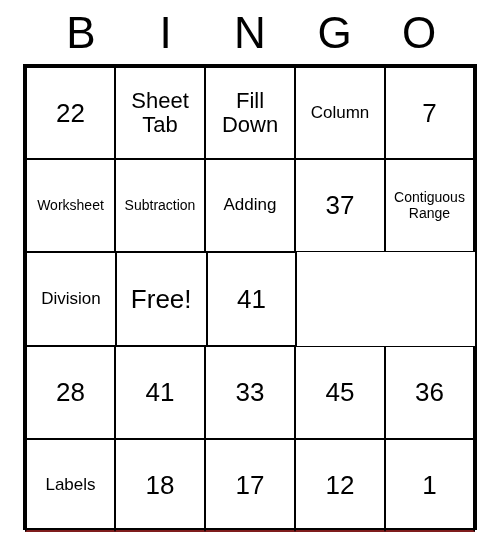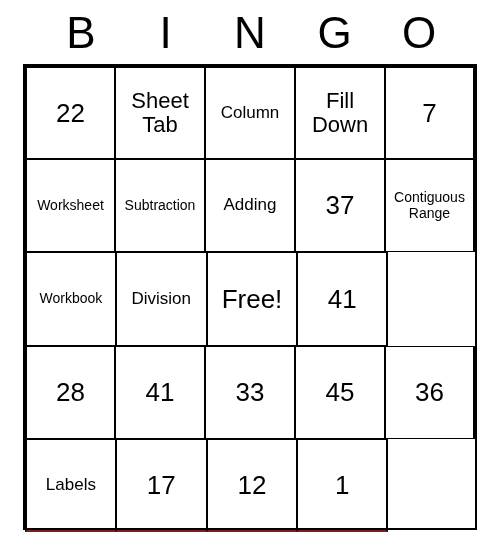--- a/index.html
+++ b/index.html
@@ -83,43 +83,43 @@
   <div class="header-letter">I</div>
   <div class="header-letter">N</div>
   <div class="header-letter">G</div>
   <div class="header-letter">O</div>
 </div>
 
 <div class="grid">
   <div class="grid-row">
     <div class="cell">22</div>
     <div class="cell medium">Sheet Tab</div>
+    <div class="cell medium">Fill Down</div>
     <div class="cell small">Column</div>
-    <div class="cell medium">Fill Down</div>
     <div class="cell">7</div>
   </div>
   <div class="grid-row">
     <div class="cell xsmall">Worksheet</div>
     <div class="cell xsmall">Subtraction</div>
     <div class="cell small">Adding</div>
     <div class="cell">37</div>
     <div class="cell xsmall">Contiguous Range</div>
   </div>
   <div class="grid-row">
-    <div class="cell xsmall">Workbook</div>
     <div class="cell small">Division</div>
     <div class="cell">Free!</div>
     <div class="cell">41</div>
   </div>
   <div class="grid-row">
     <div class="cell">28</div>
     <div class="cell">41</div>
     <div class="cell">33</div>
     <div class="cell">45</div>
     <div class="cell">36</div>
   </div>
   <div class="grid-row">
     <div class="cell small">Labels</div>
+    <div class="cell">18</div>
     <div class="cell">17</div>
     <div class="cell">12</div>
     <div class="cell">1</div>
   </div>
 </div>
 
 </body></html>

